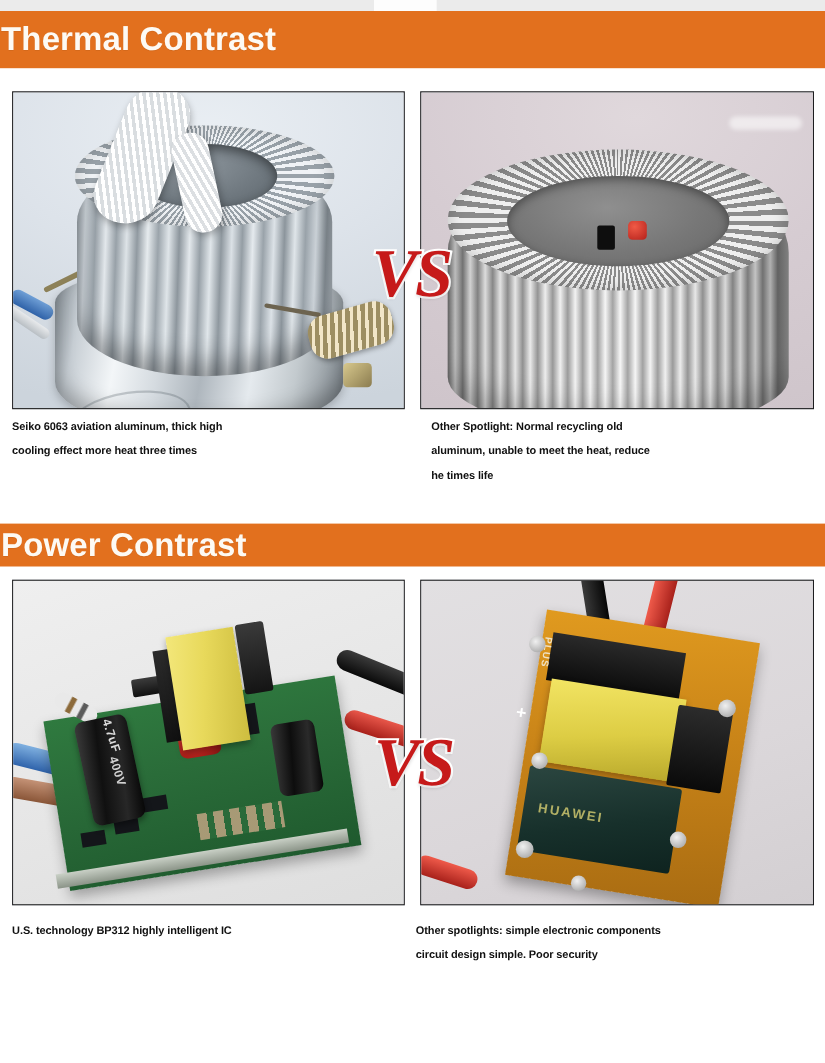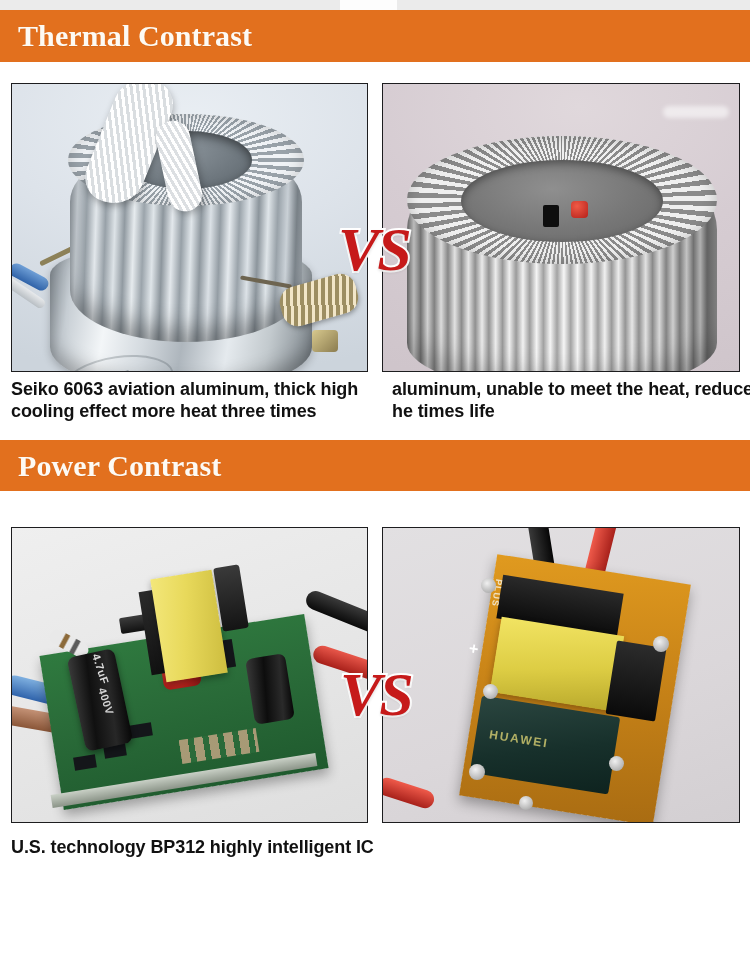--- a/index.html
+++ b/index.html
@@ -22,27 +22,27 @@
   }
 
   
   .banner {
     position:absolute; left:0; width:750px;
     background:#e2701e;
     display:flex; align-items:center;
   }
   .banner-title {
     font-size:30px; font-weight:bold; color:#fdfaf4;
-    letter-spacing:0.1px; padding-left:18px;
+    letter-spacing:0.1px; padding-left:1px;
     line-height:1;
-    font-family:Liberation Serif, serif;
+    font-family:Liberation Sans, sans-serif;
     text-shadow:0 1px 0 rgba(0,0,0,0.06);
   }
   #banner-thermal { top:10px; height:52px; }
-  #banner-power   { top:440px; height:51px; }
+  #banner-power   { top:476px; height:39px; }
 
   
   .photo {
     position:absolute; overflow:hidden;
     border:1.5px solid #1d1d1f;
     background:#d8dadd;
   }
   #photo-thermal-left   { left:11px; top:83px;  width:357px; height:289px; }
   #photo-thermal-right  { left:382px;top:83px;  width:358px; height:289px; }
   #photo-power-left     { left:11px; top:527px; width:357px; height:296px; }
@@ -363,21 +363,21 @@
     -webkit-text-stroke:4px #ffffff;
     paint-order:stroke fill;
     text-shadow:0 2px 3px rgba(0,0,0,0.12);
   }
   #vs-thermal { left:338px; top:218px; }
   #vs-power   { left:340px; top:663px; }
 
   
   .cap {
     position:absolute;
-    font-size:18px; font-weight:bold; color:#111;
+    font-size:10px; font-weight:bold; color:#111;
     line-height:22px; letter-spacing:-0.1px;
     white-space:nowrap;
   }
   #cap-thermal-left  { left:11px;  top:378px; }
   #cap-thermal-right { left:392px; top:378px; }
   #cap-power-left    { left:11px;  top:836px; }
   #cap-power-right   { left:378px; top:836px; }
   .cap .ln { display:block; }
   
   #cap-thermal-left .ln.wide { width:420px; }
@@ -429,20 +429,21 @@
     </div>
   </div>
 
   <div class="vs" id="vs-thermal">VS</div>
 
   <div class="cap" id="cap-thermal-left">
     <span class="ln">Seiko 6063 aviation aluminum, thick high</span>
     <span class="ln">cooling effect more heat three times</span>
   </div>
   <div class="cap" id="cap-thermal-right">
+    <span class="ln">Other Spotlight: Normal recycling old</span>
     <span class="ln">aluminum, unable to meet the heat, reduce</span>
     <span class="ln">he times life</span>
   </div>
 
   <div class="divider"></div>
 
   <div class="banner" id="banner-power">
     <span class="banner-title">Power Contrast</span>
   </div>
 
@@ -497,14 +498,18 @@
       <div class="o-pad" style="left:226px;top:228px;width:15px;height:15px;"></div>
       <div class="o-pad" style="left:136px;top:268px;width:14px;height:14px;"></div>
     </div>
   </div>
 
   <div class="vs" id="vs-power">VS</div>
 
   <div class="cap" id="cap-power-left">
     <span class="ln">U.S. technology BP312 highly intelligent IC</span>
   </div>
+  <div class="cap" id="cap-power-right">
+    <span class="ln">Other spotlights: simple electronic components</span>
+    <span class="ln">circuit design simple. Poor security</span>
+  </div>
 
 </div>
 
 </body></html>

